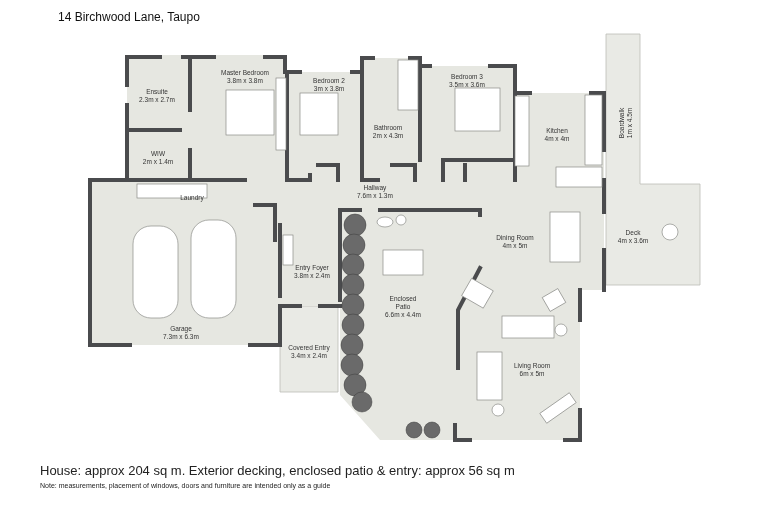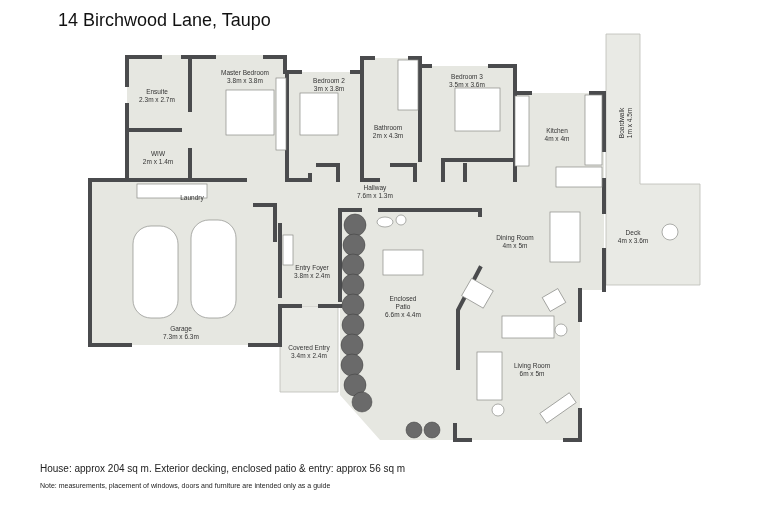--- a/index.html
+++ b/index.html
@@ -1,23 +1,23 @@
 <!DOCTYPE html>
 <html><head>
 <meta charset="utf-8">
 <style>
   html,body{margin:0;padding:0;background:#ffffff;}
   body{width:768px;height:512px;position:relative;overflow:hidden;font-family:"Liberation Sans",sans-serif;color:#222;}
-  #title{position:absolute;left:58px;top:10px;font-size:18px;color:#111;}
+  #title{position:absolute;left:58px;top:10px;font-size:12px;color:#111;}
   #plan{position:absolute;left:0;top:0;}
   .lbl{position:absolute;font-size:6.5px;line-height:8px;text-align:center;color:#333;white-space:nowrap;transform:translateX(-50%);}
   .lbl span{display:block;}
   .vlbl{position:absolute;font-size:6.5px;line-height:8px;text-align:center;color:#333;white-space:nowrap;transform:translate(-50%,-50%) rotate(-90deg);}
   .vlbl span{display:block;}
-  #footer1{position:absolute;left:40px;top:463px;font-size:10px;color:#222;}
+  #footer1{position:absolute;left:40px;top:463px;font-size:13px;color:#222;}
   #footer2{position:absolute;left:40px;top:482px;font-size:7px;color:#222;}
 </style>
 </head>
 <body>
 
 <div id="title">14 Birchwood Lane, Taupo</div>
 
 <svg id="plan" width="768" height="512" viewBox="0 0 768 512" xmlns="http://www.w3.org/2000/svg">
 
   <g fill="#e9eae5" stroke="#bbbcb6" stroke-width="0.8">

